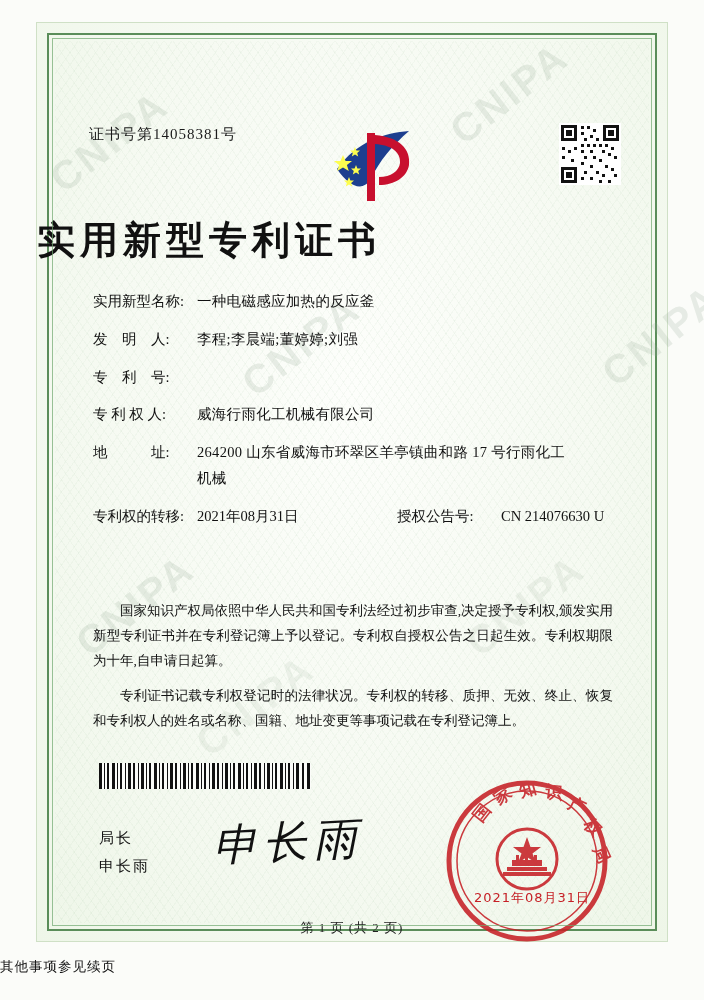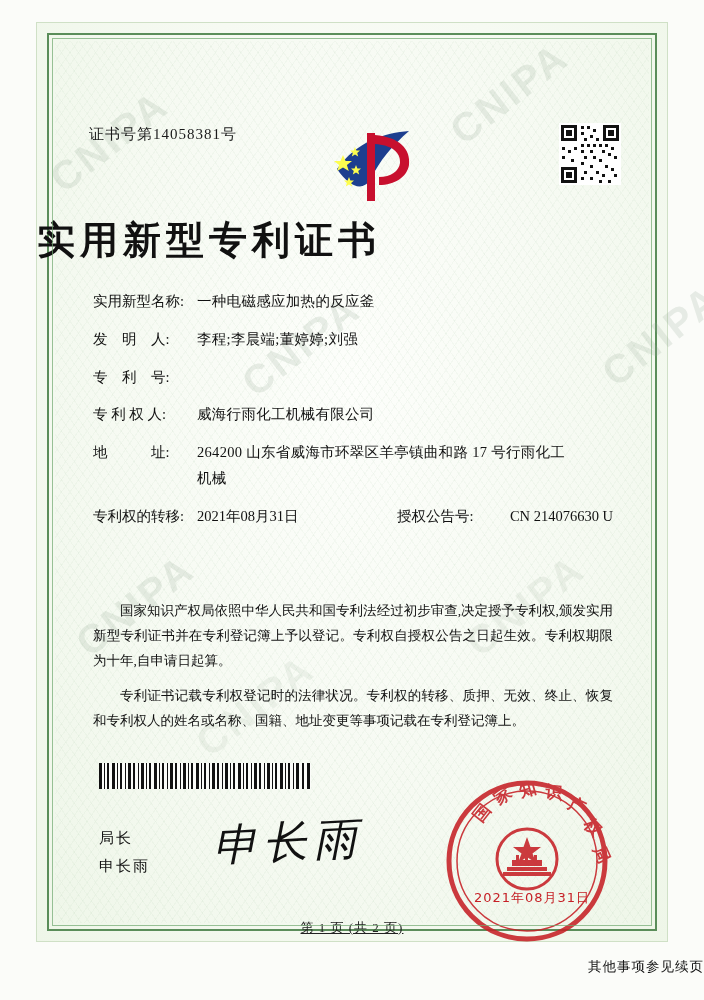--- a/index.html
+++ b/index.html
@@ -143,21 +143,21 @@
   .row .val .sub {
     display: block;
     margin-top: 4px;
   }
   .row.inline2 .val2wrap {
     display: flex;
     flex: 1 1 auto;
   }
   .row .val-a { flex: 0 0 200px; }
   .row .lbl-b { flex: 0 0 104px; white-space: nowrap; }
-  .row .val-b { flex: 1 1 auto; text-align: right; }
+  .row .val-b { flex: 1 1 auto; }
 
   
   .paras {
     position: absolute;
     left: 56px;
     top: 576px;
     width: 520px;
     font-size: 13.5px;
     color: #111;
     line-height: 1.85;
@@ -228,27 +228,26 @@
 
   
   .page-no {
     position: absolute;
     left: 0; right: 0;
     top: 896px;
     text-align: center;
     font-size: 13px;
     color: #222;
     letter-spacing: 1px;
-    text-decoration: underline;
   }
   .footnote {
     position: absolute;
     left: 0; right: 0;
     top: 958px;
-    text-align: right;
+    text-align: left;
     font-size: 13.5px;
     color: #111;
     letter-spacing: 1px;
   }
 </style>
 </head>
 <body>
 
 <div class="page">
   <div class="cert">

